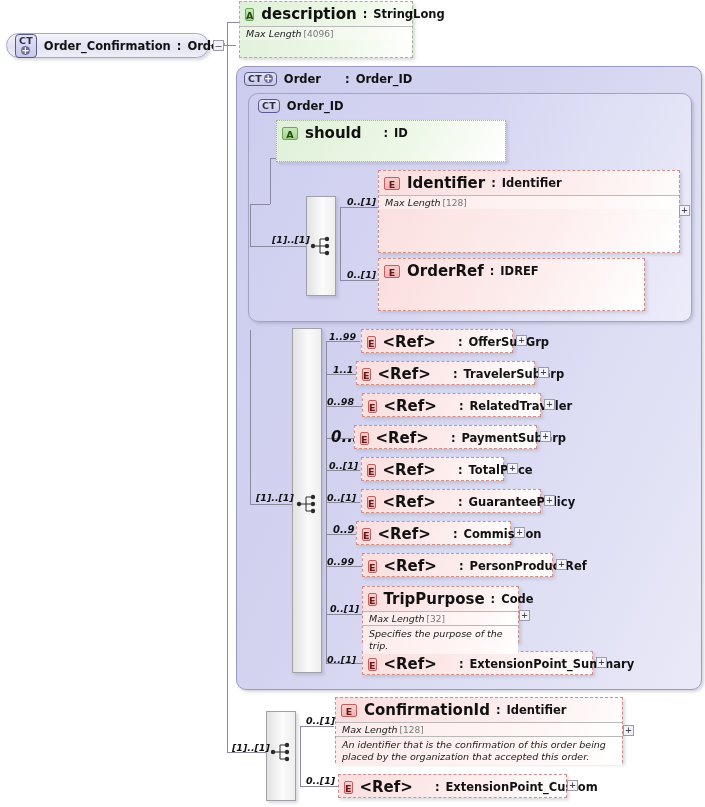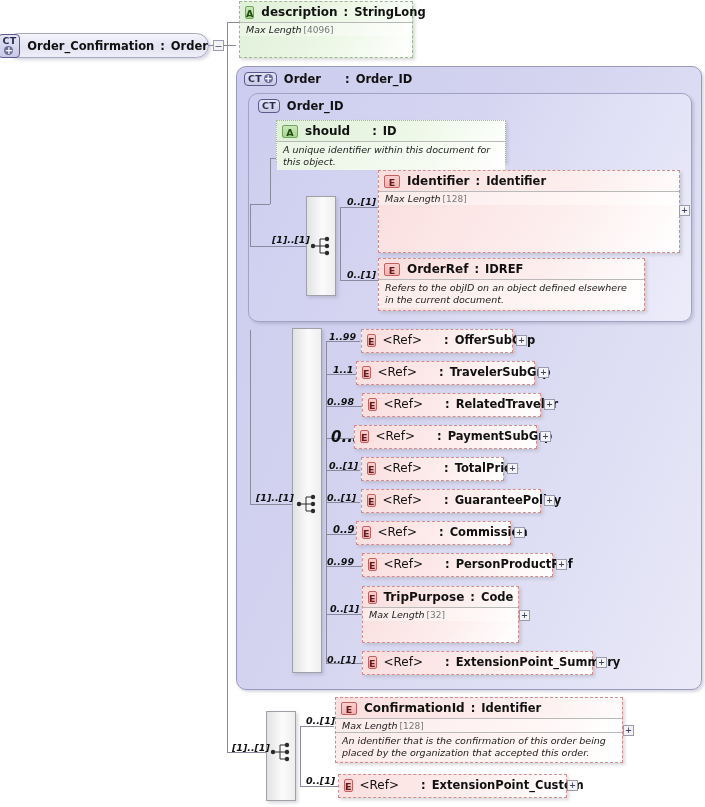--- a/index.html
+++ b/index.html
@@ -41,21 +41,21 @@
     background:#6b6b9c;color:#fff;border-radius:50%;width:9px;height:9px;text-align:center;}
   .chip-name{margin-left:7px;font-size:11.5px;font-weight:bold;color:#111;}
   .chip-type{margin-left:6px;font-size:11.5px;font-weight:bold;color:#111;}
 
   
   .rootpill{
     position:absolute;display:flex;align-items:center;
     border:1px solid #a7a7c6;border-radius:14px;
     background:linear-gradient(#f4f4fb,#e2e2f2 55%,#efeff9);
     box-shadow:2px 2px 3px rgba(140,140,165,.35);
-    box-sizing:border-box;padding-left:8px;justify-content:flex-end;
+    box-sizing:border-box;padding-left:8px;
   }
   .rootpill .chip-name{font-size:11.5px;}
 
   
   .exp{
     position:absolute;width:11px;height:11px;box-sizing:border-box;
     border:1px solid #9b9bb0;background:#f3f3f6;
     font-size:10px;line-height:9px;text-align:center;color:#40405a;
     font-family:"DejaVu Sans Mono","Liberation Mono",monospace;
   }
@@ -69,21 +69,21 @@
   }
   .seqicon{position:absolute;}
 
   
   .node{
     position:absolute;box-sizing:border-box;
     box-shadow:2px 2px 3px rgba(140,140,150,.32);
     background:#fff;
   }
   .node .hdr{display:flex;align-items:center;padding:3px 6px 3px 5px;white-space:nowrap;}
-  .node .nm{font-size:12px;font-weight:bold;color:#111;margin-left:7px;}
+  .node .nm{font-size:15px;font-weight:bold;color:#111;margin-left:7px;}
   .node .ty{font-size:11.5px;font-weight:bold;color:#111;margin-left:6px;}
   .node .facet{
     border-top:1px solid #b9b9b9;padding:1px 6px 1px 6px;
     font-size:9.5px;font-style:italic;color:#222;white-space:nowrap;
   }
   .node .facet .val{font-style:normal;color:#777;margin-left:2px;font-size:9px;}
   .node .doc{
     border-top:1px solid #b9b9b9;padding:2px 6px 3px 6px;
     font-size:9.5px;font-style:italic;color:#1a1a1a;line-height:11.5px;
   }
@@ -94,21 +94,21 @@
   
   .node.at{background:linear-gradient(120deg,#dff0d8,#eef8e8 60%,#ffffff);border:1px dashed #9cba8e;}
   .node.at .facet,.node.at .doc{background:linear-gradient(120deg,#eaf5e4,#f6fbf2 70%,#ffffff);}
 
   .ebadge{
     display:inline-block;width:16px;height:13px;line-height:13px;text-align:center;
     font-size:9.5px;font-weight:bold;border-radius:2px;box-sizing:border-box;
   }
   .ebadge.e{border:1px solid #c06060;background:linear-gradient(#fbcfcf,#f3b3b3);color:#5e1c1c;}
   .ebadge.a{border:1px solid #6fa45c;background:linear-gradient(#c9e8b8,#a7d58f);color:#234c10;}
-  .ref .nm{font-weight:normal;}
+  .ref .nm{font-weight:bold;}
 </style>
 </head>
 <body>
 
 <div class="canvas">
 
   <div class="ctbox" style="left:236px;top:66px;width:466px;height:624px;"></div>
   <div class="ctbox inner" style="left:248px;top:93px;width:444px;height:229px;"></div>
 
   <div class="ln lnh" style="left:208px;top:45px;width:6px;"></div>
@@ -182,21 +182,20 @@
     <span class="chip-name">Order_ID</span>
   </div>
 
   <div class="node at solid" style="left:276px;top:120px;width:230px;height:42px;border-style:dotted;">
     <div class="hdr">
       <span class="ebadge a">A</span>
       <span class="nm">should</span>
       <span class="ty" style="margin-left:22px;">:</span>
       <span class="ty">ID</span>
     </div>
-    <div class="doc">A unique identifier within this document for this object.</div>
   </div>
 
   <div class="seqbox" style="left:306px;top:196px;width:30px;height:100px;"></div>
   <svg class="seqicon" style="left:310px;top:236px;" width="22" height="20" viewBox="0 0 22 20">
     <circle cx="3" cy="10" r="2.2" fill="#2b2b2b"></circle>
     <line x1="5" y1="10" x2="10" y2="10" stroke="#2b2b2b" stroke-width="1"></line>
     <line x1="10" y1="3" x2="10" y2="17" stroke="#2b2b2b" stroke-width="1"></line>
     <line x1="10" y1="3" x2="15" y2="3" stroke="#2b2b2b" stroke-width="1"></line>
     <line x1="10" y1="10" x2="15" y2="10" stroke="#2b2b2b" stroke-width="1"></line>
     <line x1="10" y1="17" x2="15" y2="17" stroke="#2b2b2b" stroke-width="1"></line>
@@ -221,21 +220,20 @@
   <div class="exp" style="left:679px;top:205px;">+</div>
 
   <div style="position:absolute;left:347px;top:269px;font-size:9.5px;font-style:italic;font-weight:bold;color:#111;">0..[1]</div>
   <div class="node el" style="left:378px;top:258px;width:267px;height:53px;">
     <div class="hdr">
       <span class="ebadge e">E</span>
       <span class="nm">OrderRef</span>
       <span class="ty">:</span>
       <span class="ty">IDREF</span>
     </div>
-    <div class="doc">Refers to the objID on an object defined elsewhere in the current document.</div>
   </div>
 
   <div class="seqbox" style="left:292px;top:328px;width:30px;height:345px;"></div>
   <svg class="seqicon" style="left:296px;top:494px;" width="22" height="20" viewBox="0 0 22 20">
     <circle cx="3" cy="10" r="2.2" fill="#2b2b2b"></circle>
     <line x1="5" y1="10" x2="10" y2="10" stroke="#2b2b2b" stroke-width="1"></line>
     <line x1="10" y1="3" x2="10" y2="17" stroke="#2b2b2b" stroke-width="1"></line>
     <line x1="10" y1="3" x2="15" y2="3" stroke="#2b2b2b" stroke-width="1"></line>
     <line x1="10" y1="10" x2="15" y2="10" stroke="#2b2b2b" stroke-width="1"></line>
     <line x1="10" y1="17" x2="15" y2="17" stroke="#2b2b2b" stroke-width="1"></line>
@@ -342,20 +340,21 @@
   <div class="node el" style="left:362px;top:586px;width:157px;height:57px;">
     <div class="hdr">
       <span class="ebadge e">E</span>
       <span class="nm">TripPurpose</span>
       <span class="ty">:</span>
       <span class="ty">Code</span>
     </div>
     <div class="facet">
       <span>Max Length</span><span class="val">[32]</span>
     </div>
+    <div class="doc">Specifies the purpose of the trip.</div>
   </div>
   <div class="exp" style="left:519px;top:610px;">+</div>
 
   <div class="seqbox" style="left:266px;top:711px;width:30px;height:90px;"></div>
   <svg class="seqicon" style="left:270px;top:742px;" width="22" height="20" viewBox="0 0 22 20">
     <circle cx="3" cy="10" r="2.2" fill="#2b2b2b"></circle>
     <line x1="5" y1="10" x2="10" y2="10" stroke="#2b2b2b" stroke-width="1"></line>
     <line x1="10" y1="3" x2="10" y2="17" stroke="#2b2b2b" stroke-width="1"></line>
     <line x1="10" y1="3" x2="15" y2="3" stroke="#2b2b2b" stroke-width="1"></line>
     <line x1="10" y1="10" x2="15" y2="10" stroke="#2b2b2b" stroke-width="1"></line>

